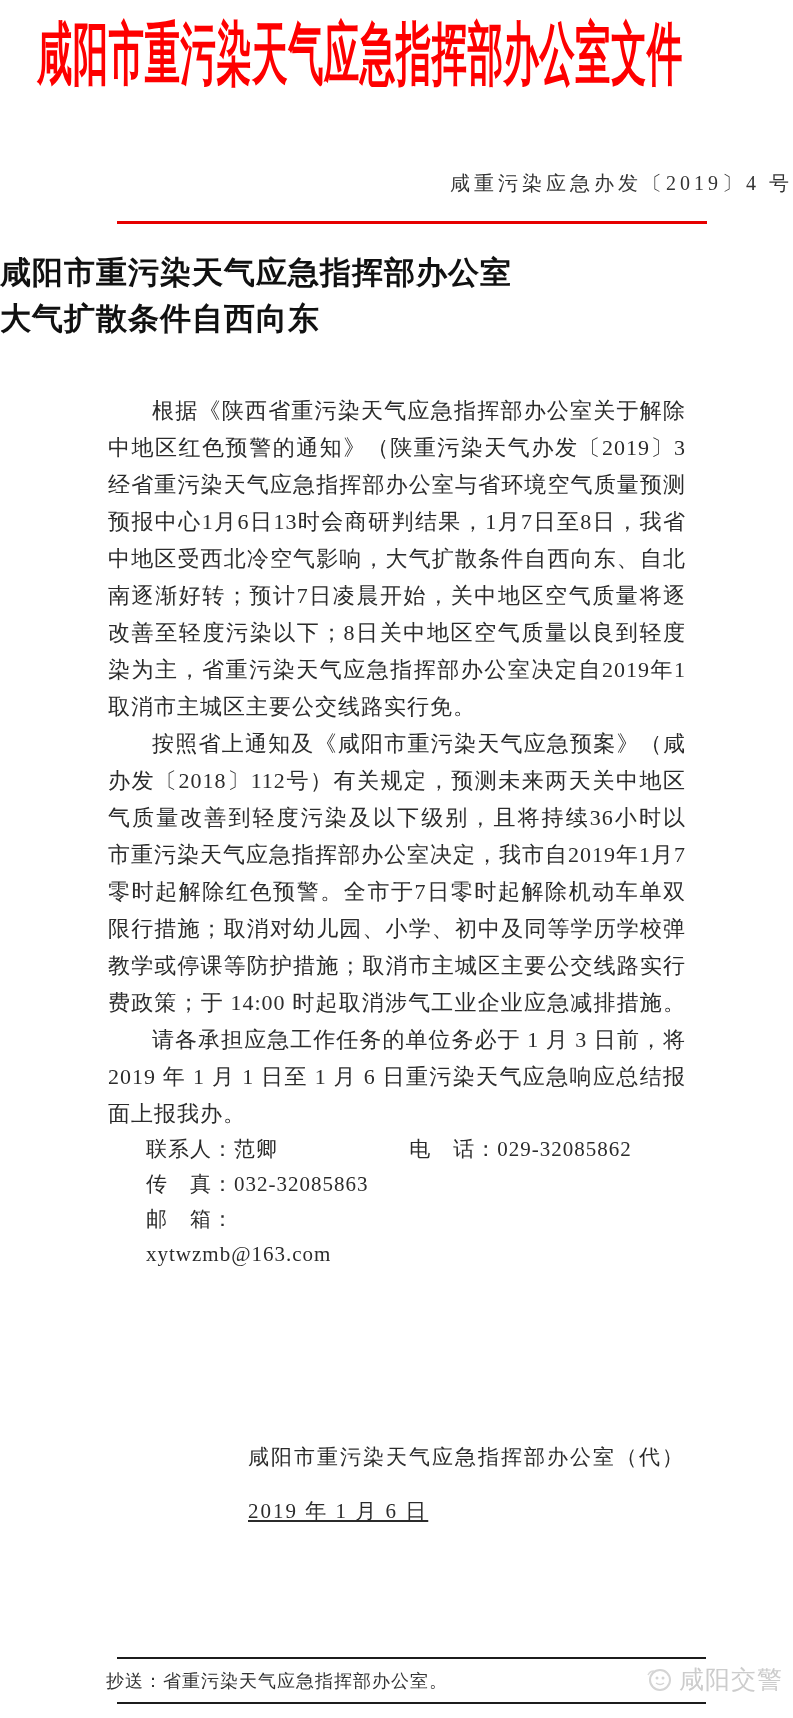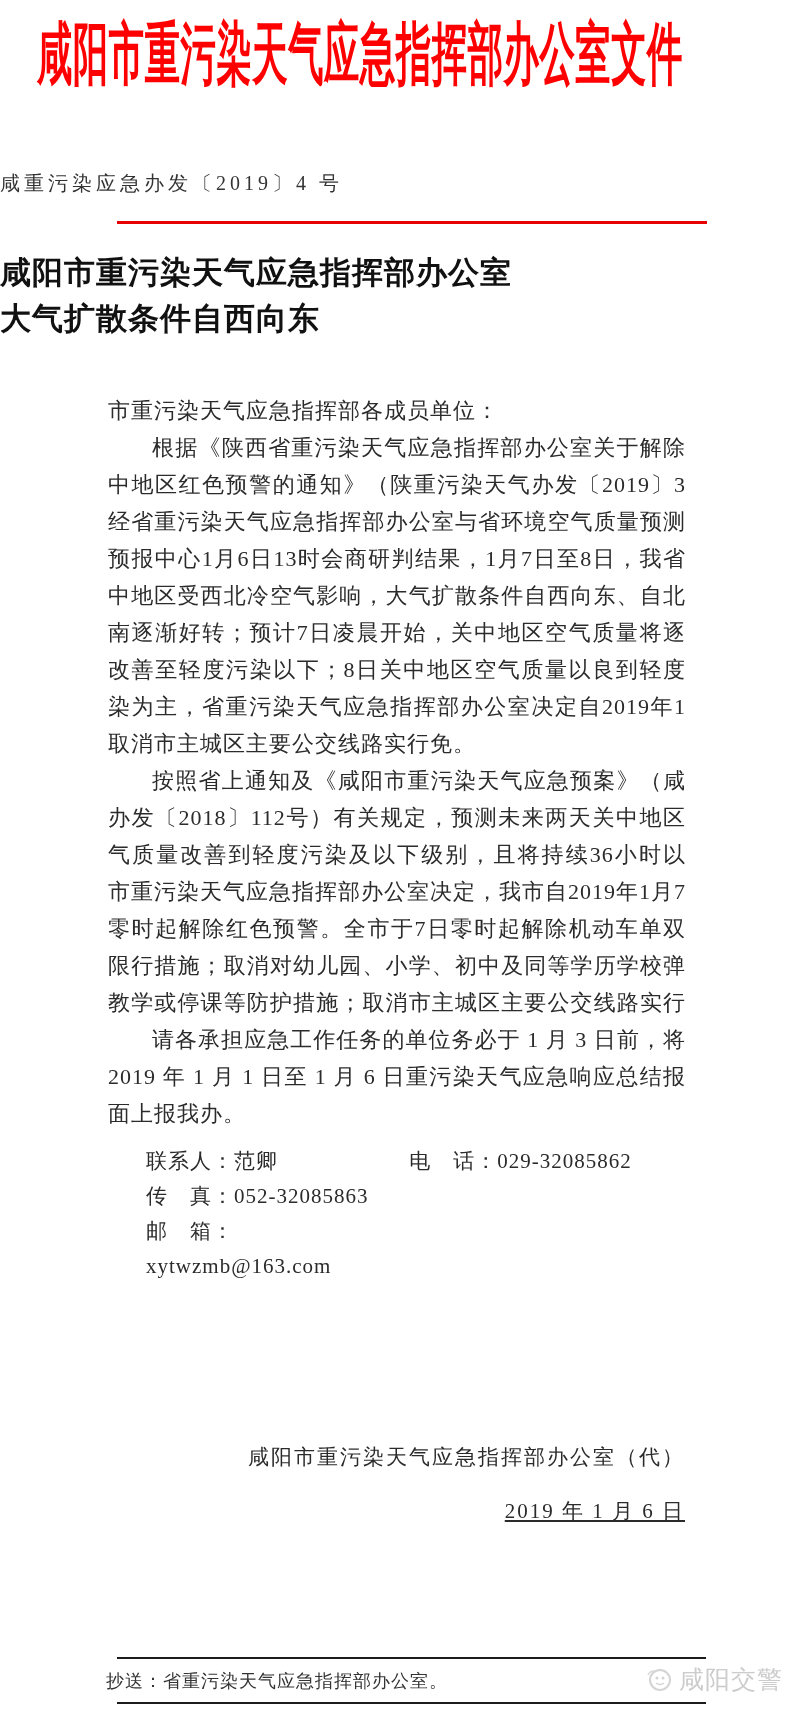--- a/index.html
+++ b/index.html
@@ -17,21 +17,21 @@
     display:flex;justify-content:center;align-items:center;
   }
   .letterhead-text{
     font-size:68px;font-weight:700;color:#fe0000;
     white-space:nowrap;transform:scaleX(0.52);
     letter-spacing:1px;line-height:96px;
   }
   
   .doc-number{
     position:absolute;top:170px;left:0;width:793px;
-    text-align:left;font-size:20px;letter-spacing:4px;color:#333;
+    text-align:right;font-size:20px;letter-spacing:4px;color:#333;
   }
   
   .red-rule{
     position:absolute;top:221px;left:117px;width:590px;height:3px;
     background:#e60000;
   }
   
   .doc-title{
     position:absolute;top:250px;left:0;width:793px;
     text-align:left;font-weight:700;font-size:31px;
@@ -47,28 +47,28 @@
     letter-spacing:1px;
   }
   .line.j{
     white-space:normal;
     text-align:justify;text-align-last:justify;
     text-justify:inter-character;
     overflow:hidden;
   }
   .line.ind{text-indent:44px;}
   
-  .contacts{margin-top:12px;}
+  .contacts{}
   .contact-row{line-height:35px;height:35px;padding-left:38px;font-size:21px;}
   .contact-row .c1{display:inline-block;width:258px;letter-spacing:1px;}
   .contact-row .c2{letter-spacing:1px;}
   
   .signature{
     position:absolute;top:1442px;right:108px;
-    text-align:right;font-size:21px;color:#2b2b2b;
+    text-align:left;font-size:21px;color:#2b2b2b;
   }
   .sig-org{line-height:30px;letter-spacing:2px;}
   .sig-date{line-height:30px;margin-top:24px;letter-spacing:2px;text-decoration:underline;}
   
   .footer-rule{
     position:absolute;left:117px;width:589px;height:2px;background:#1c1c1c;
   }
   .footer-rule.top{top:1657px;}
   .footer-rule.bottom{top:1702px;}
   .footer-cc{
@@ -97,51 +97,51 @@
   <div class="doc-number">咸重污染应急办发〔2019〕4 号</div>
 
   <div class="red-rule"></div>
 
   <div class="doc-title">
     <div>咸阳市重污染天气应急指挥部办公室</div>
     <div>大气扩散条件自西向东</div>
   </div>
 
   <div class="body-block">
-    <div class="line">市重污染天气应急指挥部各成员单位：</div>
 
     <div class="line j ind">根据《陕西省重污染天气应急指挥部办公室关于解除关</div>
     <div class="line j">中地区红色预警的通知》（陕重污染天气办发〔2019〕3号），</div>
     <div class="line j">经省重污染天气应急指挥部办公室与省环境空气质量预测</div>
     <div class="line j">预报中心1月6日13时会商研判结果，1月7日至8日，我省关</div>
     <div class="line j">中地区受西北冷空气影响，大气扩散条件自西向东、自北向</div>
     <div class="line j">南逐渐好转；预计7日凌晨开始，关中地区空气质量将逐步</div>
     <div class="line j">改善至轻度污染以下；8日关中地区空气质量以良到轻度污</div>
     <div class="line j">染为主，省重污染天气应急指挥部办公室决定自2019年1月7</div>
     <div class="line">取消市主城区主要公交线路实行免。</div>
 
     <div class="line j ind">按照省上通知及《咸阳市重污染天气应急预案》（咸政</div>
     <div class="line j">办发〔2018〕112号）有关规定，预测未来两天关中地区空</div>
     <div class="line j">气质量改善到轻度污染及以下级别，且将持续36小时以上，</div>
     <div class="line j">市重污染天气应急指挥部办公室决定，我市自2019年1月7日</div>
     <div class="line j">零时起解除红色预警。全市于7日零时起解除机动车单双号</div>
     <div class="line j">限行措施；取消对幼儿园、小学、初中及同等学历学校弹性</div>
     <div class="line j">教学或停课等防护措施；取消市主城区主要公交线路实行免</div>
+    <div class="line j">费政策；于 14:00 时起取消涉气工业企业应急减排措施。</div>
 
     <div class="line j ind">请各承担应急工作任务的单位务必于 1 月 3 日前，将</div>
     <div class="line j">2019 年 1 月 1 日至 1 月 6 日重污染天气应急响应总结报告书</div>
     <div class="line">面上报我办。</div>
 
     <div class="contacts">
       <div class="contact-row">
         <span class="c1">联系人：范卿</span>
         <span class="c2">电　话：029-32085862</span>
       </div>
       <div class="contact-row">
-        <span class="c1">传　真：052-32085863</span>
+        <span class="c1">传　真：032-32085863</span>
       </div>
       <div class="contact-row">
         <span class="c1">邮　箱：xytwzmb@163.com</span>
       </div>
     </div>
   </div>
 
   <div class="signature">
     <div class="sig-org">咸阳市重污染天气应急指挥部办公室（代）</div>
     <div class="sig-date">2019 年 1 月 6 日</div>

